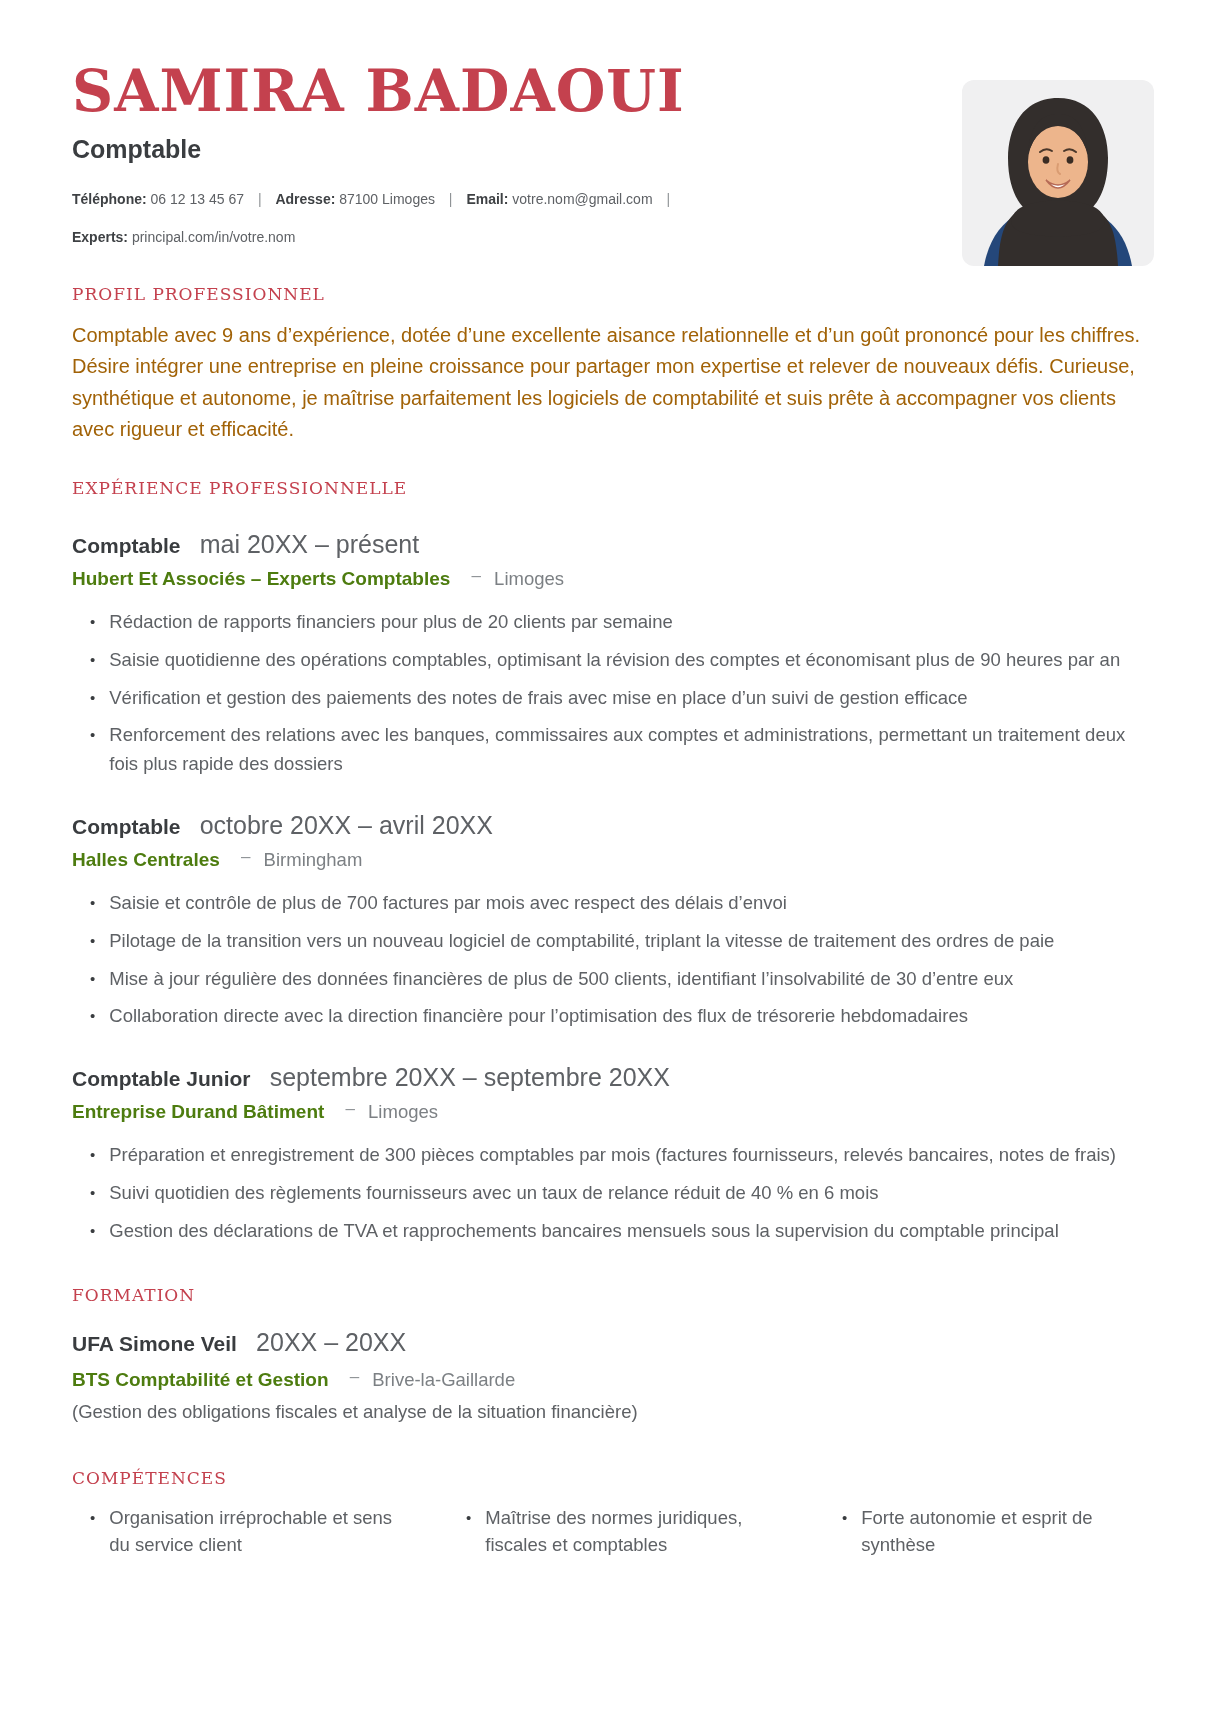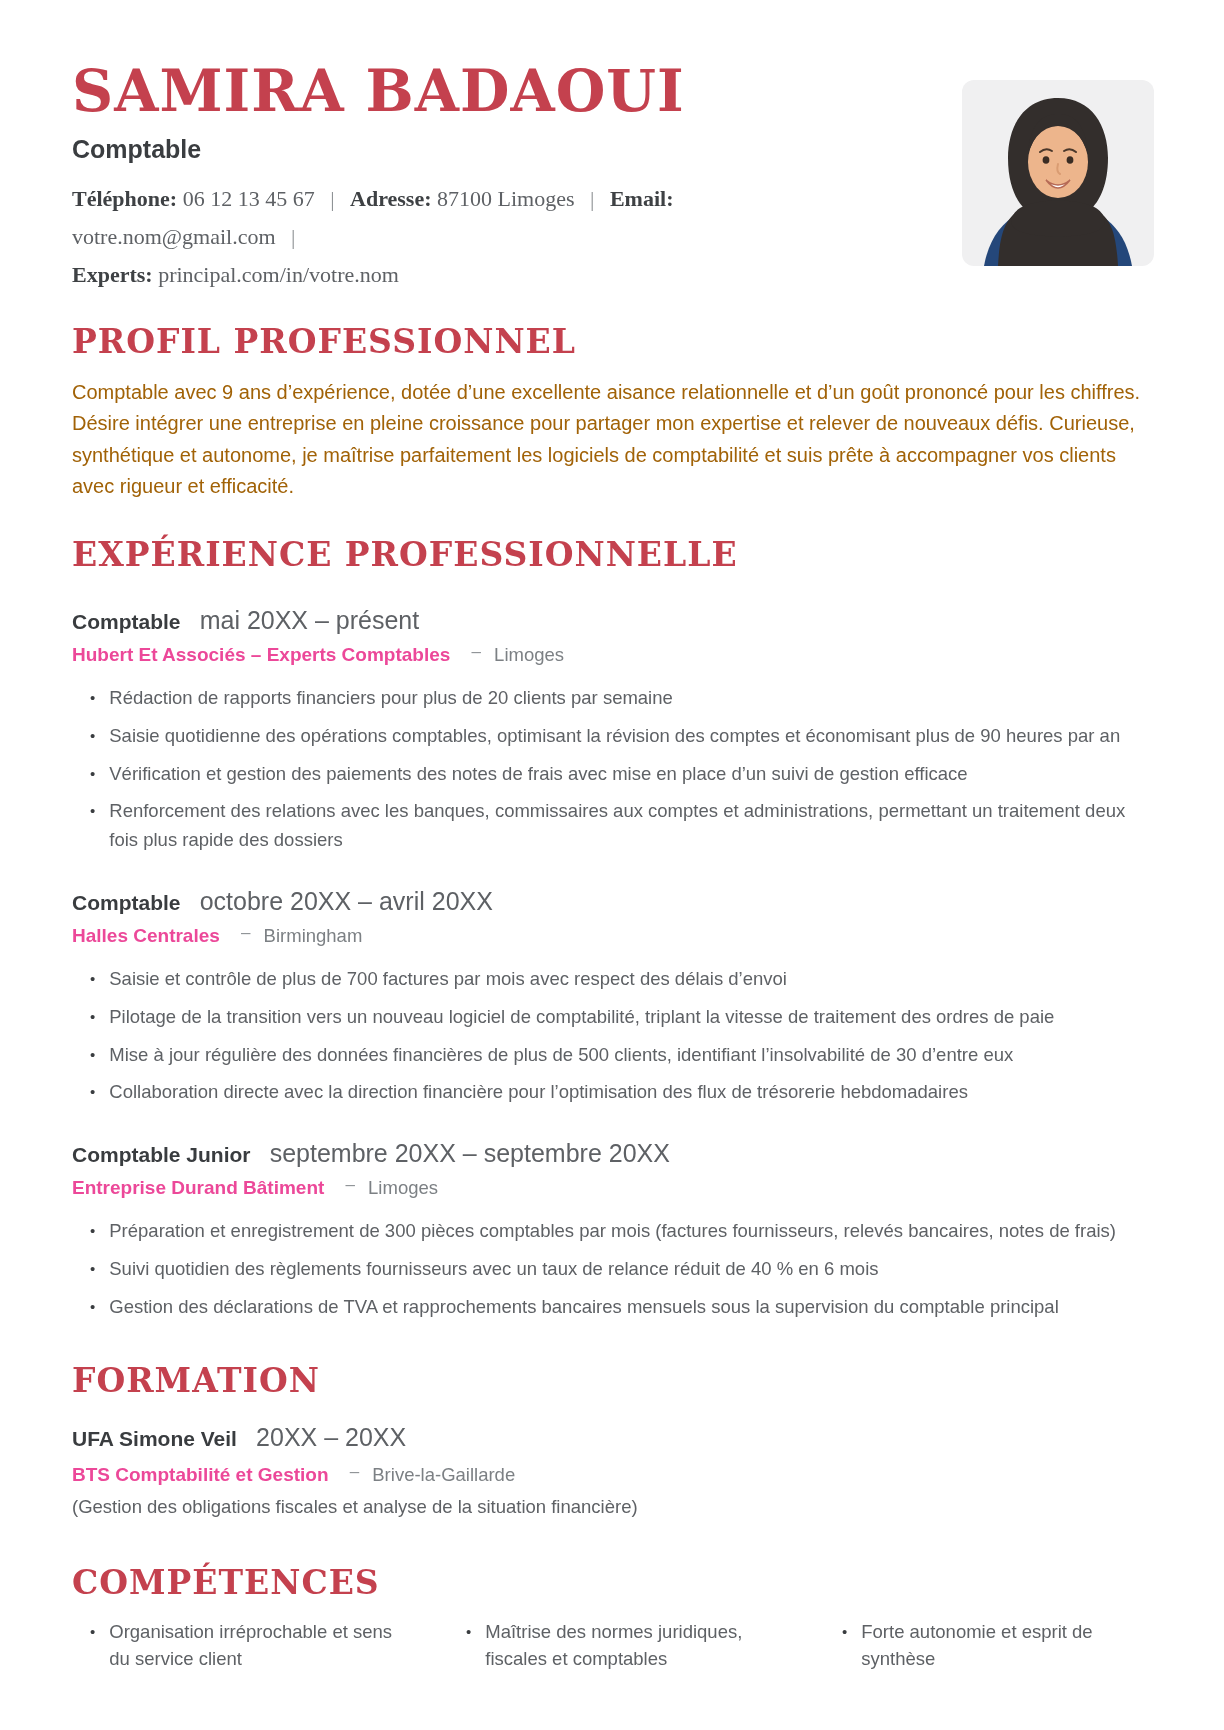--- a/index.html
+++ b/index.html
@@ -24,46 +24,45 @@
     letter-spacing: 1px;
   }
   .subtitle {
     margin-top: 12px;
     font-size: 25px;
     font-weight: 700;
     color: #3a3d40;
   }
   .contact {
     margin-top: 16px;
-    font-size: 22px;
+    font-size: 14px;
     line-height: 38px;
     color: #5e6165;
     max-width: 790px;
-    font-family: Liberation Serif, serif;
   }
   .clabel { font-weight: 700; color: #3e4144; }
   .sep { color: #8f9396; margin: 0 10px; font-weight: 300; }
 
   .photo-wrap {
     position: absolute;
     top: 80px;
     right: 70px;
     width: 192px;
     height: 186px;
     border-radius: 12px;
     overflow: hidden;
   }
   .photo-wrap svg { display: block; }
 
   
   .section { margin-top: 32px; }
   .section-heading {
     font-family: "DejaVu Serif", "Liberation Serif", serif;
-    font-weight: 700;
-    font-size: 33px;
+    font-weight: 400;
+    font-size: 17px;
     letter-spacing: 1px;
     color: #c4414e;
     margin-bottom: 16px;
   }
   .body-text {
     font-size: 20px;
     line-height: 1.58;
     color: #a16207;
   }
 
@@ -74,21 +73,21 @@
   .jtitle {
     font-size: 21px;
     font-weight: 700;
     color: #393c3f;
     margin-right: 14px;
   }
   .jdates { font-size: 25px; color: #5e6165; }
   .jcompany {
     font-size: 19px;
     font-weight: 700;
-    color: #ec4899;
+    color: #4d7c0f;
     text-align: center;
   }
   .jdash {
     color: #8e9296;
     display: inline-block;
     transform: translateY(-4px);
     margin: 0 8px 0 16px;
     font-size: 17px;
   }
   .jloc { color: #7c8084; font-size: 18.5px; }

